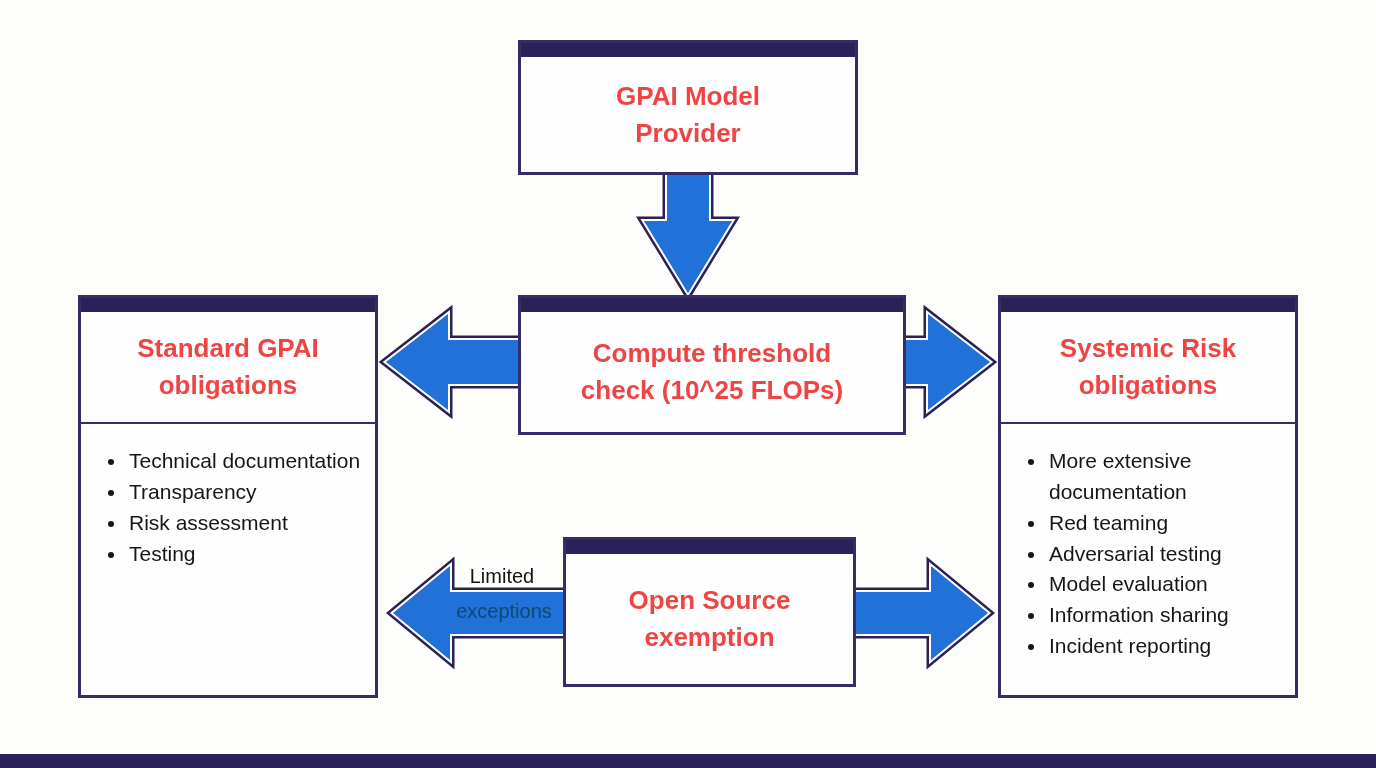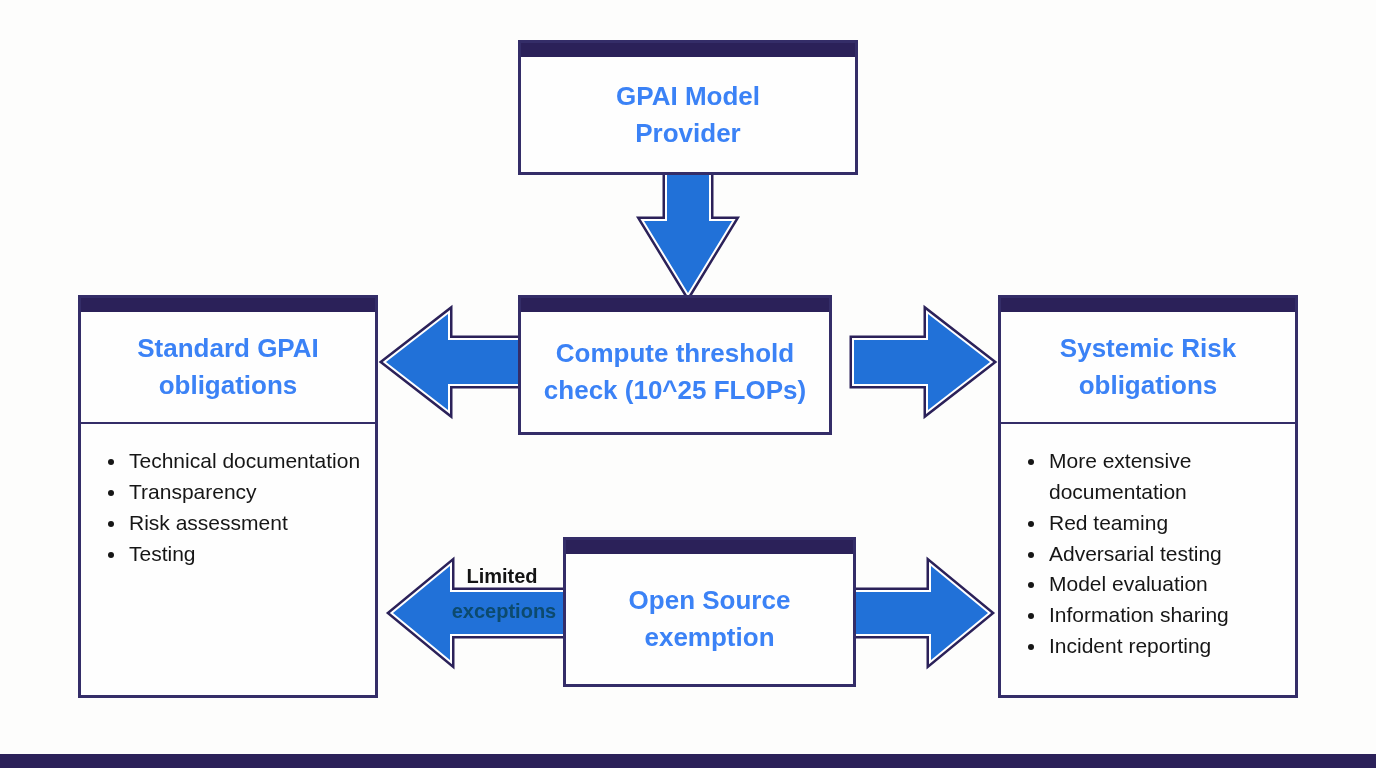--- a/index.html
+++ b/index.html
@@ -8,35 +8,35 @@
 
   #canvas { position:relative; width:1376px; height:768px; background:#fdfdfc; overflow:hidden; }
 
   .node {
     position:absolute; background:#fefefe;
     border:3px solid #342d68; display:flex; flex-direction:column; z-index:2;
   }
   .bar { height:14px; background:#2b2159; flex:0 0 auto; }
   .content { flex:1; display:flex; align-items:center; justify-content:center; }
   .node-title {
-    font-weight:bold; font-size:26px; line-height:1.42; text-align:center; color:#3b82f6;
+    font-weight:bold; font-size:26px; line-height:1.42; text-align:center; color:#ef4444;
   }
 
   .head-area {
     height:112px; display:flex; align-items:center; justify-content:center;
     border-bottom:2px solid #342d68;
   }
   .obligation-list {
     list-style:disc outside; padding:22px 8px 0 46px; font-size:21px; line-height:1.47;
   }
   .obligation-list li { padding-left:2px; }
 
   .arrow { position:absolute; z-index:1; overflow:visible; }
 
-  .arrow-label { position:absolute; z-index:3; text-align:center; font-weight:bold; font-size:20px; }
+  .arrow-label { position:absolute; z-index:3; text-align:center; font-weight:normal; font-size:20px; }
   .label-black { color:#141414; }
   .label-white { color:#0c4a6e; }
 
   .bottom-bar { position:absolute; left:0; top:754px; width:1376px; height:14px; background:#2b2159; z-index:2; }
 </style>
 </head>
 <body>
 
 <div id="canvas">
 
@@ -46,21 +46,21 @@
       <div class="node-title" style="max-width:230px;">GPAI Model Provider</div>
     </div>
   </div>
 
   <svg class="arrow" style="left:630px; top:173px;" width="116" height="126" viewBox="0 0 116 126">
     <polygon points="37,2 37,48 14,48 58,120 102,48 79,48 79,2" fill="none" stroke="#2b2159" stroke-width="9" stroke-linejoin="miter"></polygon>
     <polygon points="37,2 37,48 14,48 58,120 102,48 79,48 79,2" fill="none" stroke="#ffffff" stroke-width="4" stroke-linejoin="miter"></polygon>
     <polygon points="37,2 37,48 14,48 58,120 102,48 79,48 79,2" fill="#2171d8"></polygon>
   </svg>
 
-  <div class="node" style="left:518px; top:295px; width:314px; height:140px;">
+  <div class="node" style="left:518px; top:295px; width:388px; height:140px;">
     <div class="bar"></div>
     <div class="content">
       <div class="node-title" style="max-width:310px;">Compute threshold check (10^25 FLOPs)</div>
     </div>
   </div>
 
   <svg class="arrow" style="left:380px; top:311px;" width="142" height="102" viewBox="0 0 142 102">
     <polygon points="142,29 68,29 68,3 6,51 68,99 68,73 142,73" fill="none" stroke="#2b2159" stroke-width="9" stroke-linejoin="miter"></polygon>
     <polygon points="142,29 68,29 68,3 6,51 68,99 68,73 142,73" fill="none" stroke="#ffffff" stroke-width="4" stroke-linejoin="miter"></polygon>
     <polygon points="142,29 68,29 68,3 6,51 68,99 68,73 142,73" fill="#2171d8"></polygon>

